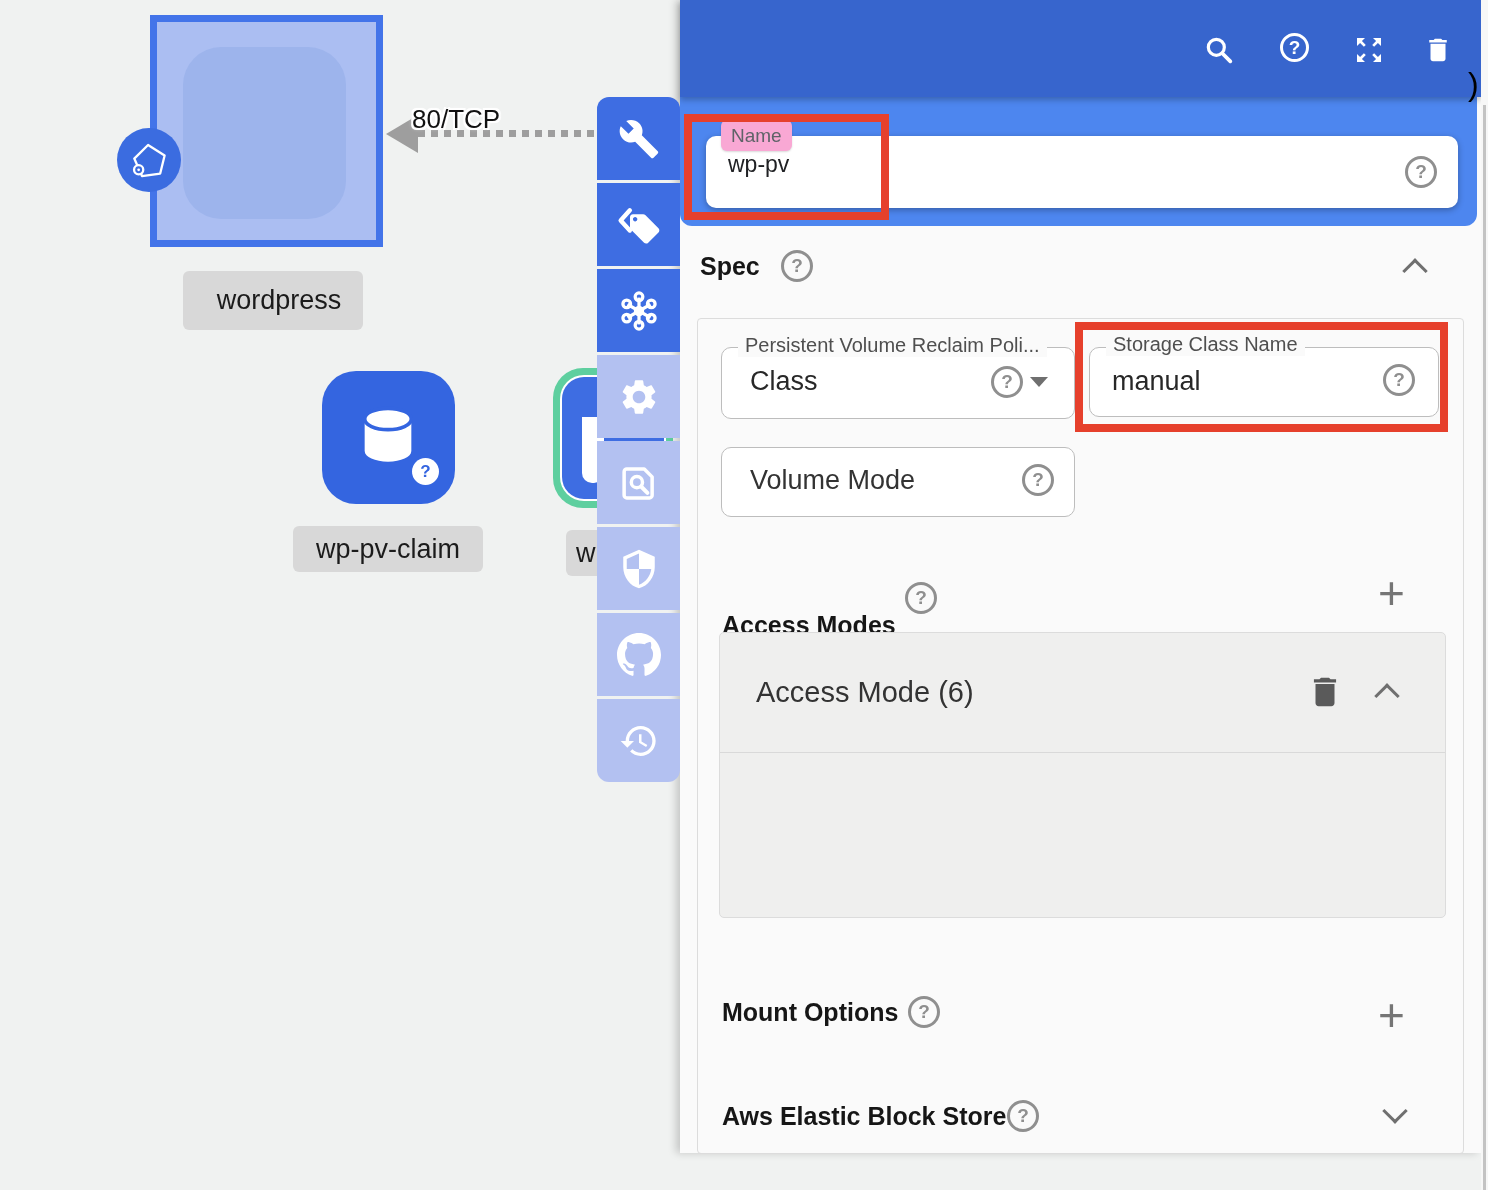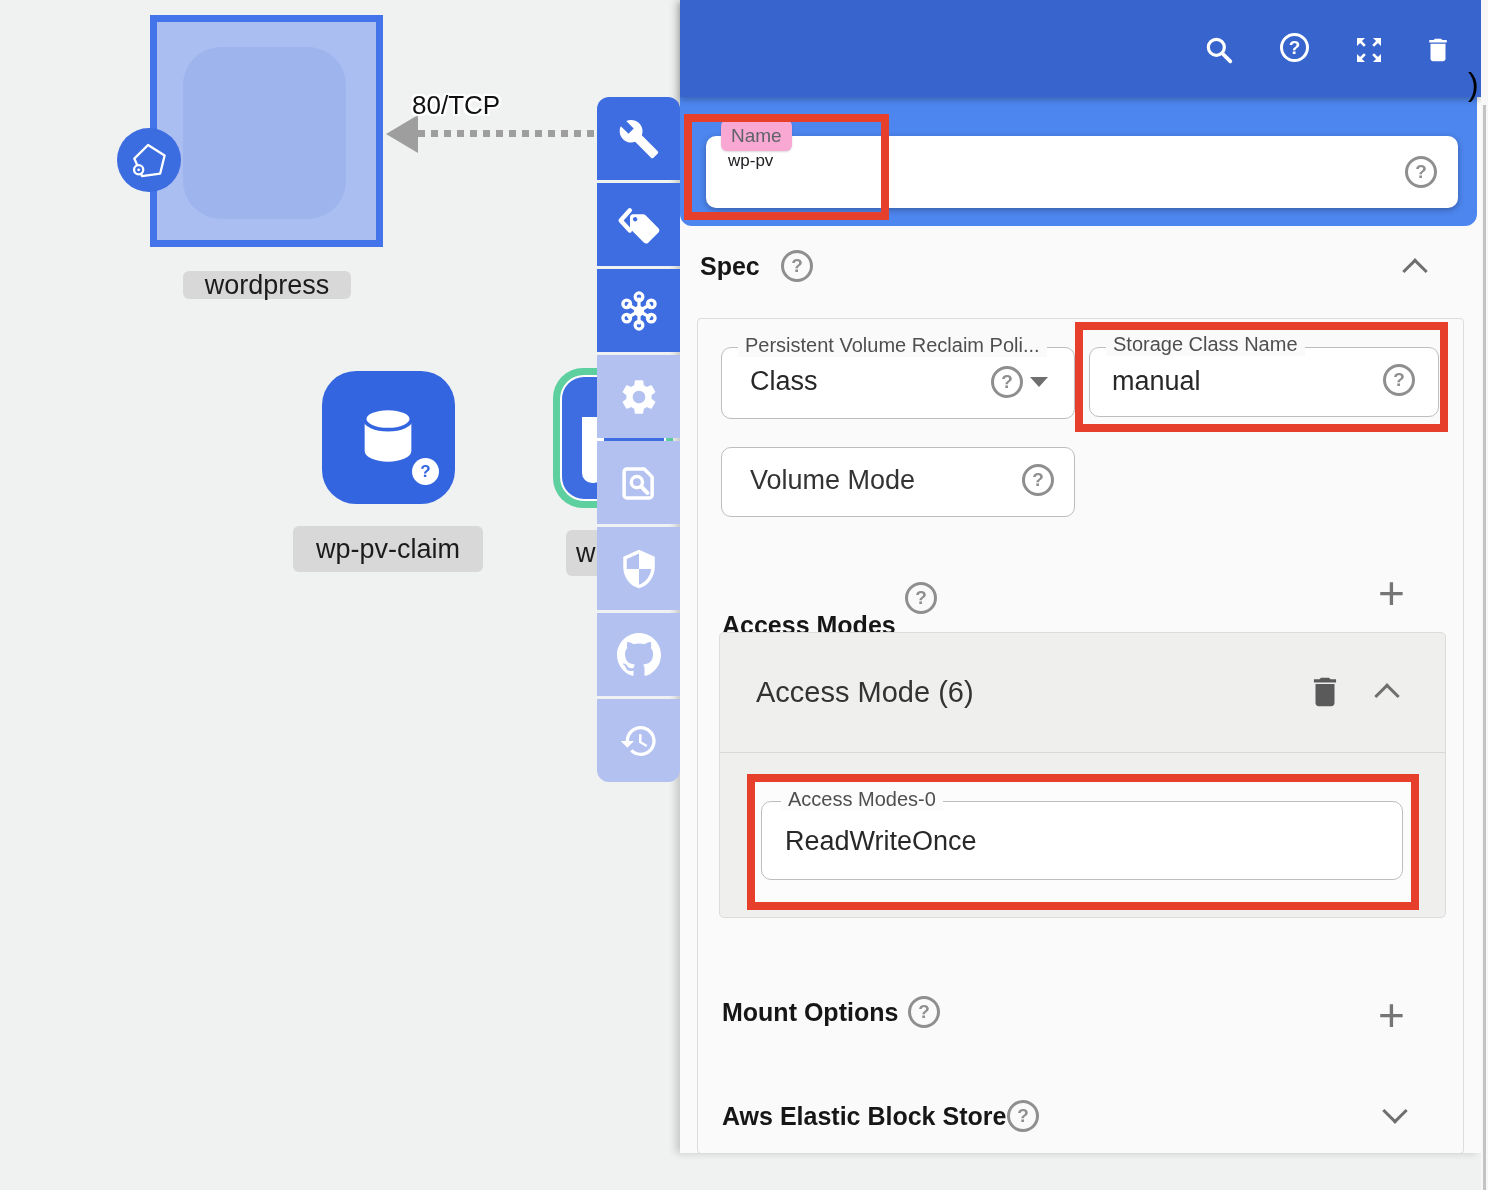--- a/index.html
+++ b/index.html
@@ -22,21 +22,21 @@
   .green-ring{left:553px;top:368px;width:120px;height:140px;background:#5ecf9f;border-radius:30px;z-index:1;}
   .green-inner{left:9px;top:9px;width:102px;height:122px;background:#3e6de2;border-radius:22px;
            box-shadow:0 0 0 2px #ffffff;}
   .cyl-sliver{left:20px;top:40px;width:22px;height:66px;background:#fff;border-radius:0 0 10px 10px;}
 
   
   .edge-line{left:418px;top:130px;width:180px;height:7px;z-index:1;
      background:repeating-linear-gradient(90deg,#9e9e9e 0 7px,transparent 7px 13px);}
   .edge-head{left:386px;top:115px;width:0;height:0;z-index:1;
      border-top:19px solid transparent;border-bottom:19px solid transparent;border-right:32px solid #9e9e9e;}
-  .edge-label{left:412px;top:90px;font-size:26px;color:#111;z-index:1;
+  .edge-label{left:412px;top:104px;font-size:26px;color:#111;z-index:1;
      text-shadow:-2px -2px 0 #fff,2px -2px 0 #fff,-2px 2px 0 #fff,2px 2px 0 #fff,0 0 5px #fff;}
 
   
   .toolbar{left:597px;top:97px;width:83px;z-index:3;border-radius:12px;overflow:hidden;
      display:flex;flex-direction:column;gap:3px;}
   .tb-btn{width:83px;height:83px;display:flex;align-items:center;justify-content:center;cursor:pointer;}
   .tb-blue{background:#3e6de2;}
   .tb-light{background:#b3c1f1;}
 
   
@@ -44,21 +44,21 @@
      box-shadow:-4px 0 8px rgba(0,0,0,.18);}
   .panel-header{left:0;top:0;width:801px;height:97px;background:#3765cd;
      box-shadow:0 3px 6px rgba(0,0,0,.25);z-index:3;}
   .panel-title{left:20px;top:31px;color:#fff;font-size:29px;letter-spacing:.5px;}
   .hdr-icon{top:33px;width:34px;height:34px;display:flex;align-items:center;justify-content:center;cursor:pointer;}
   .name-band{left:0;top:97px;width:797px;height:129px;background:#4d86ef;border-radius:0 0 12px 12px;z-index:2;}
   .name-input{left:26px;top:39px;width:752px;height:72px;background:#fff;border-radius:10px;
      box-shadow:0 2px 6px rgba(0,0,0,.3);}
   .name-tab{left:41px;top:23px;height:31px;padding:0 10px;background:#f9a8d4;border-radius:6px;
      color:#5f6368;font-size:19px;display:flex;align-items:center;box-shadow:0 1px 2px rgba(0,0,0,.15);}
-  .name-value{left:48px;top:54px;font-size:17px;color:#202124;}
+  .name-value{left:48px;top:54px;font-size:23px;color:#202124;}
 
   .qcircle{width:32px;height:32px;border:3px solid #8f8f8f;border-radius:50%;box-sizing:border-box;
      color:#8f8f8f;font-size:19px;font-weight:700;display:flex;align-items:center;justify-content:center;}
   .chev{width:15px;height:15px;border-right:3.5px solid #6f6f6f;border-bottom:3.5px solid #6f6f6f;}
   .chev-up{transform:rotate(-135deg);}
   .chev-down{transform:rotate(45deg);}
   .plus{font-size:46px;color:#757575;font-weight:300;line-height:30px;cursor:pointer;}
   .caret-down{width:0;height:0;border-left:9px solid transparent;border-right:9px solid transparent;
      border-top:10px solid #6f6f6f;}
 
@@ -84,21 +84,21 @@
 
 <div class="abs wp-node"></div>
 <div class="abs wp-node-inner"></div>
 <div class="abs pod-badge">
   <svg width="46" height="46" viewBox="0 0 40 40">
     <polygon points="21,7 34,18 28,33 12,33 7.5,17" fill="none" stroke="#fff" stroke-width="2" stroke-linejoin="round" transform="rotate(-8 20 20)"></polygon>
     <circle cx="11" cy="28.5" r="4" fill="#3b6ce0" stroke="#fff" stroke-width="2"></circle>
     <circle cx="11" cy="28.5" r="1.2" fill="#fff"></circle>
   </svg>
 </div>
-<div class="abs node-chip" style="left:183px;top:271px;width:168px;height:28px;">wordpress</div>
+<div class="abs node-chip" style="left:183px;top:271px;width:168px;height:59px;padding-left:12px;">wordpress</div>
 
 <div class="abs edge-head"></div>
 <div class="abs edge-line"></div>
 <div class="abs edge-label">80/TCP</div>
 
 <div class="abs squircle" style="left:322px;top:371px;width:133px;height:133px;">
   <svg width="80" height="80" viewBox="0 0 24 24" style="position:absolute;left:26px;top:24px;">
     <path d="M5 7.2 C5 5.4 8.1 4 12 4 s7 1.4 7 3.2 v9.6 c0 1.8 -3.1 3.2 -7 3.2 s-7 -1.4 -7 -3.2 z" fill="#fff"></path>
     <ellipse cx="12" cy="7.2" rx="7" ry="3.2" fill="#fff" stroke="#3465e0" stroke-width="1.1"></ellipse>
   </svg>
@@ -230,25 +230,20 @@
   <div class="abs am-card">
     <div class="abs am-card-hdr">
       <div class="abs am-title">Access Mode (6)</div>
       <svg class="abs" style="left:586px;top:40px;" width="38" height="38" viewBox="0 0 24 24">
         <path fill="#5a5a5a" d="M6 19c0 1.1.9 2 2 2h8c1.1 0 2-.9 2-2V7H6v12zM19 4h-3.5l-1-1h-5l-1 1H5v2h14V4z"></path>
       </svg>
       <div class="abs chev chev-up" style="left:658px;top:54px;"></div>
     </div>
   </div>
 
-  <div class="abs hl" style="left:67px;top:774px;width:672px;height:136px;background:#fcfcfc;">
-    <div class="abs mfield" style="left:6px;top:19px;width:640px;height:77px;"></div>
-    <div class="abs flabel" style="left:26px;top:6px;background:#fcfcfc;">Access Modes-0</div>
-    <div class="abs fvalue" style="left:30px;top:44px;">ReadWriteOnce</div>
-  </div>
 
   <div class="abs sec-title" style="left:42px;top:998px;">Mount Options</div>
   <div class="abs qcircle" style="left:228px;top:996px;">?</div>
   <div class="abs plus" style="left:698px;top:1000px;">+</div>
 
   <div class="abs sec-title" style="left:42px;top:1102px;">Aws Elastic Block Store</div>
   <div class="abs qcircle" style="left:327px;top:1100px;">?</div>
   <div class="abs chev chev-down" style="left:706px;top:1102px;"></div>
 </div>
 

